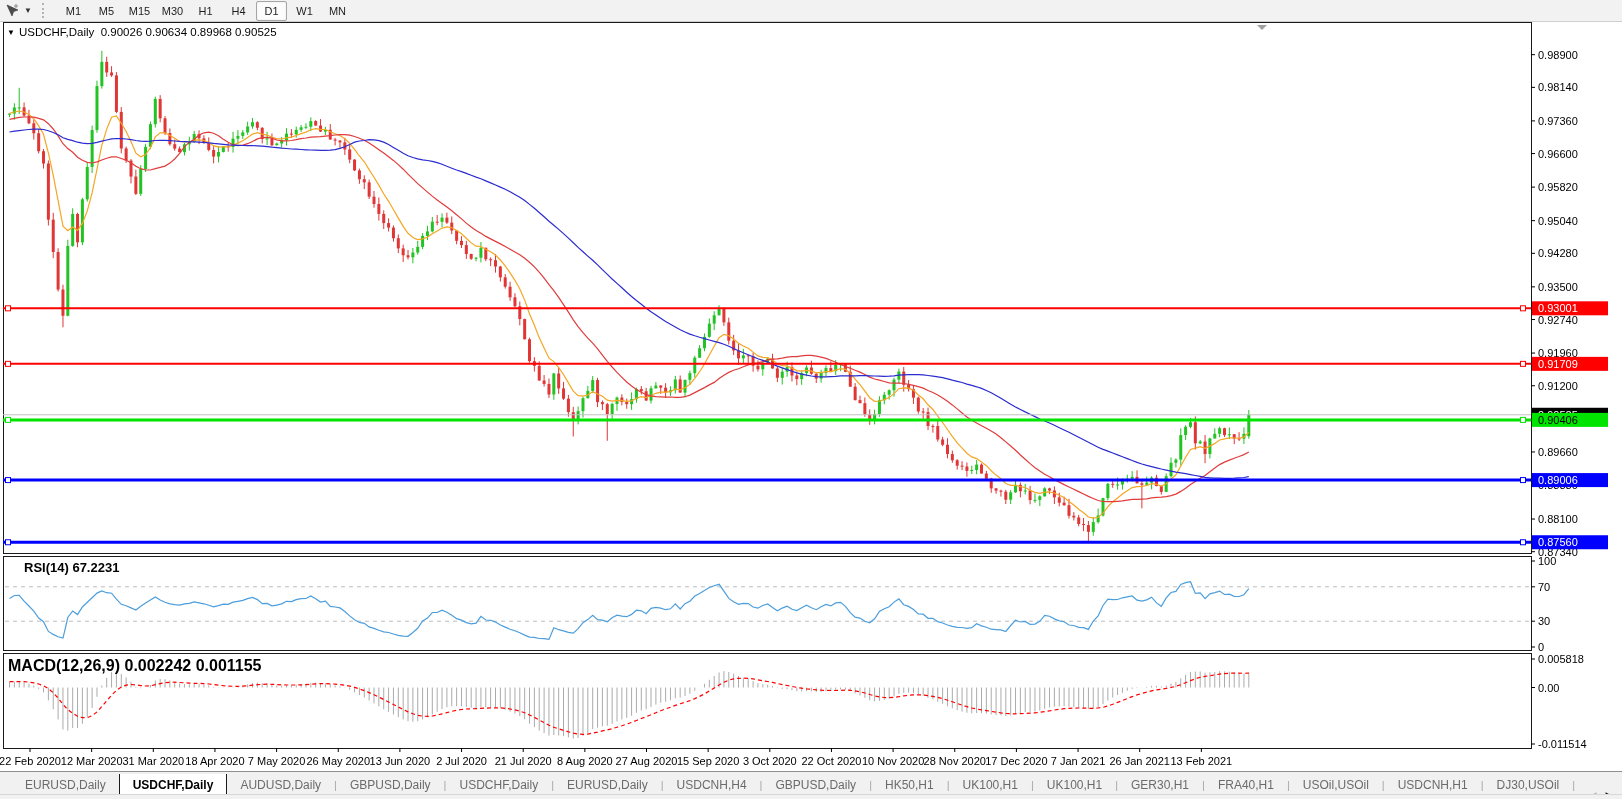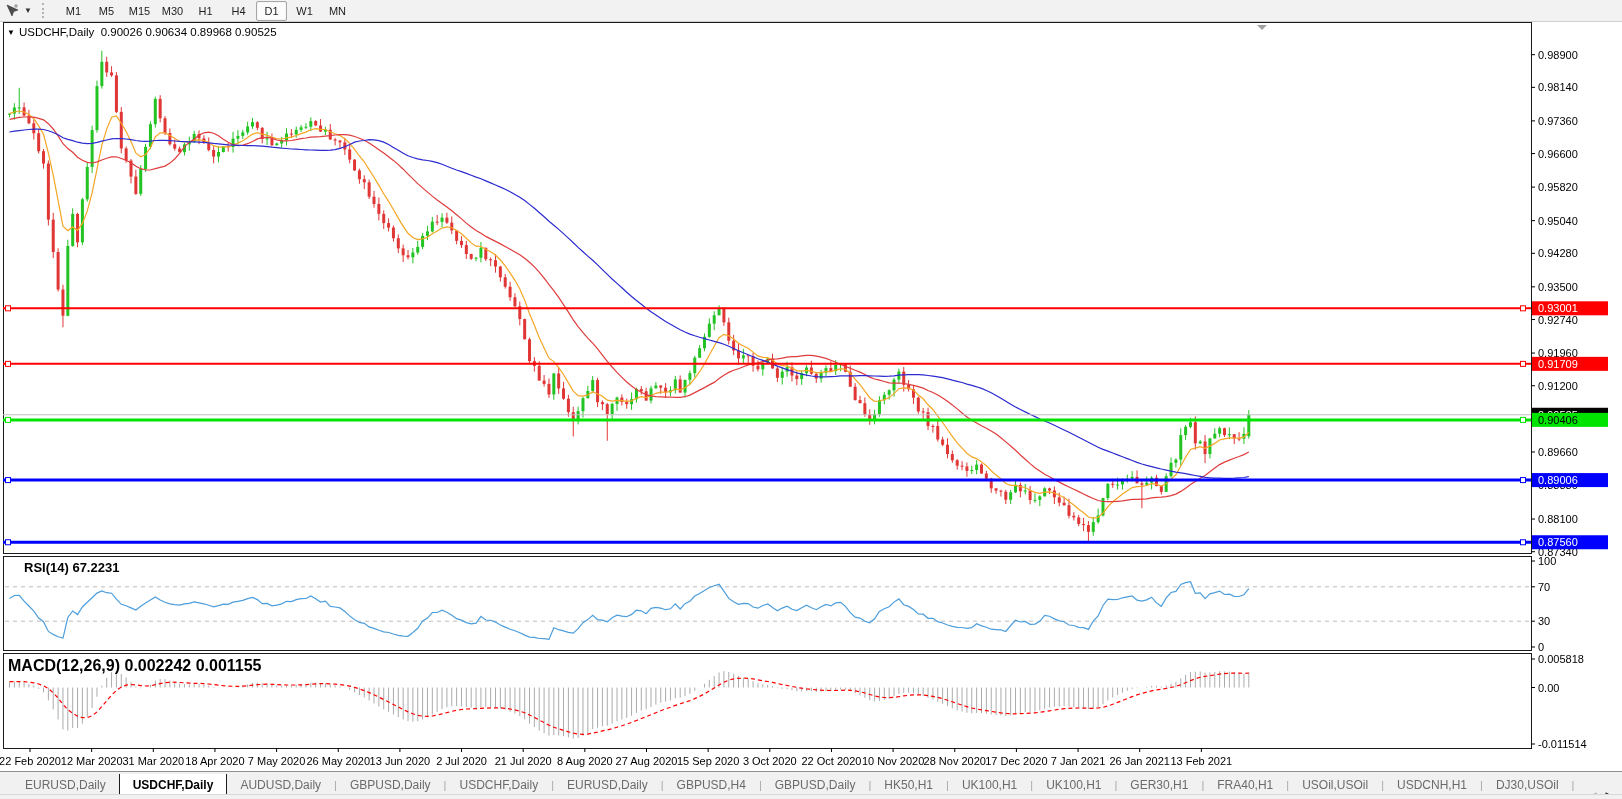--- a/index.html
+++ b/index.html
@@ -1009,21 +1009,21 @@
       <span class="tab">EURUSD,Daily</span>
       <span class="tab active">USDCHF,Daily</span>
       <span class="tab">AUDUSD,Daily</span>
       <span class="tab-sep">|</span>
       <span class="tab">GBPUSD,Daily</span>
       <span class="tab-sep">|</span>
       <span class="tab">USDCHF,Daily</span>
       <span class="tab-sep">|</span>
       <span class="tab">EURUSD,Daily</span>
       <span class="tab-sep">|</span>
-      <span class="tab">GBPUSD,H4</span>
+      <span class="tab">USDCNH,H4</span>
       <span class="tab-sep">|</span>
       <span class="tab">GBPUSD,Daily</span>
       <span class="tab-sep">|</span>
       <span class="tab">HK50,H1</span>
       <span class="tab-sep">|</span>
       <span class="tab">UK100,H1</span>
       <span class="tab-sep">|</span>
       <span class="tab">UK100,H1</span>
       <span class="tab-sep">|</span>
       <span class="tab">GER30,H1</span>

